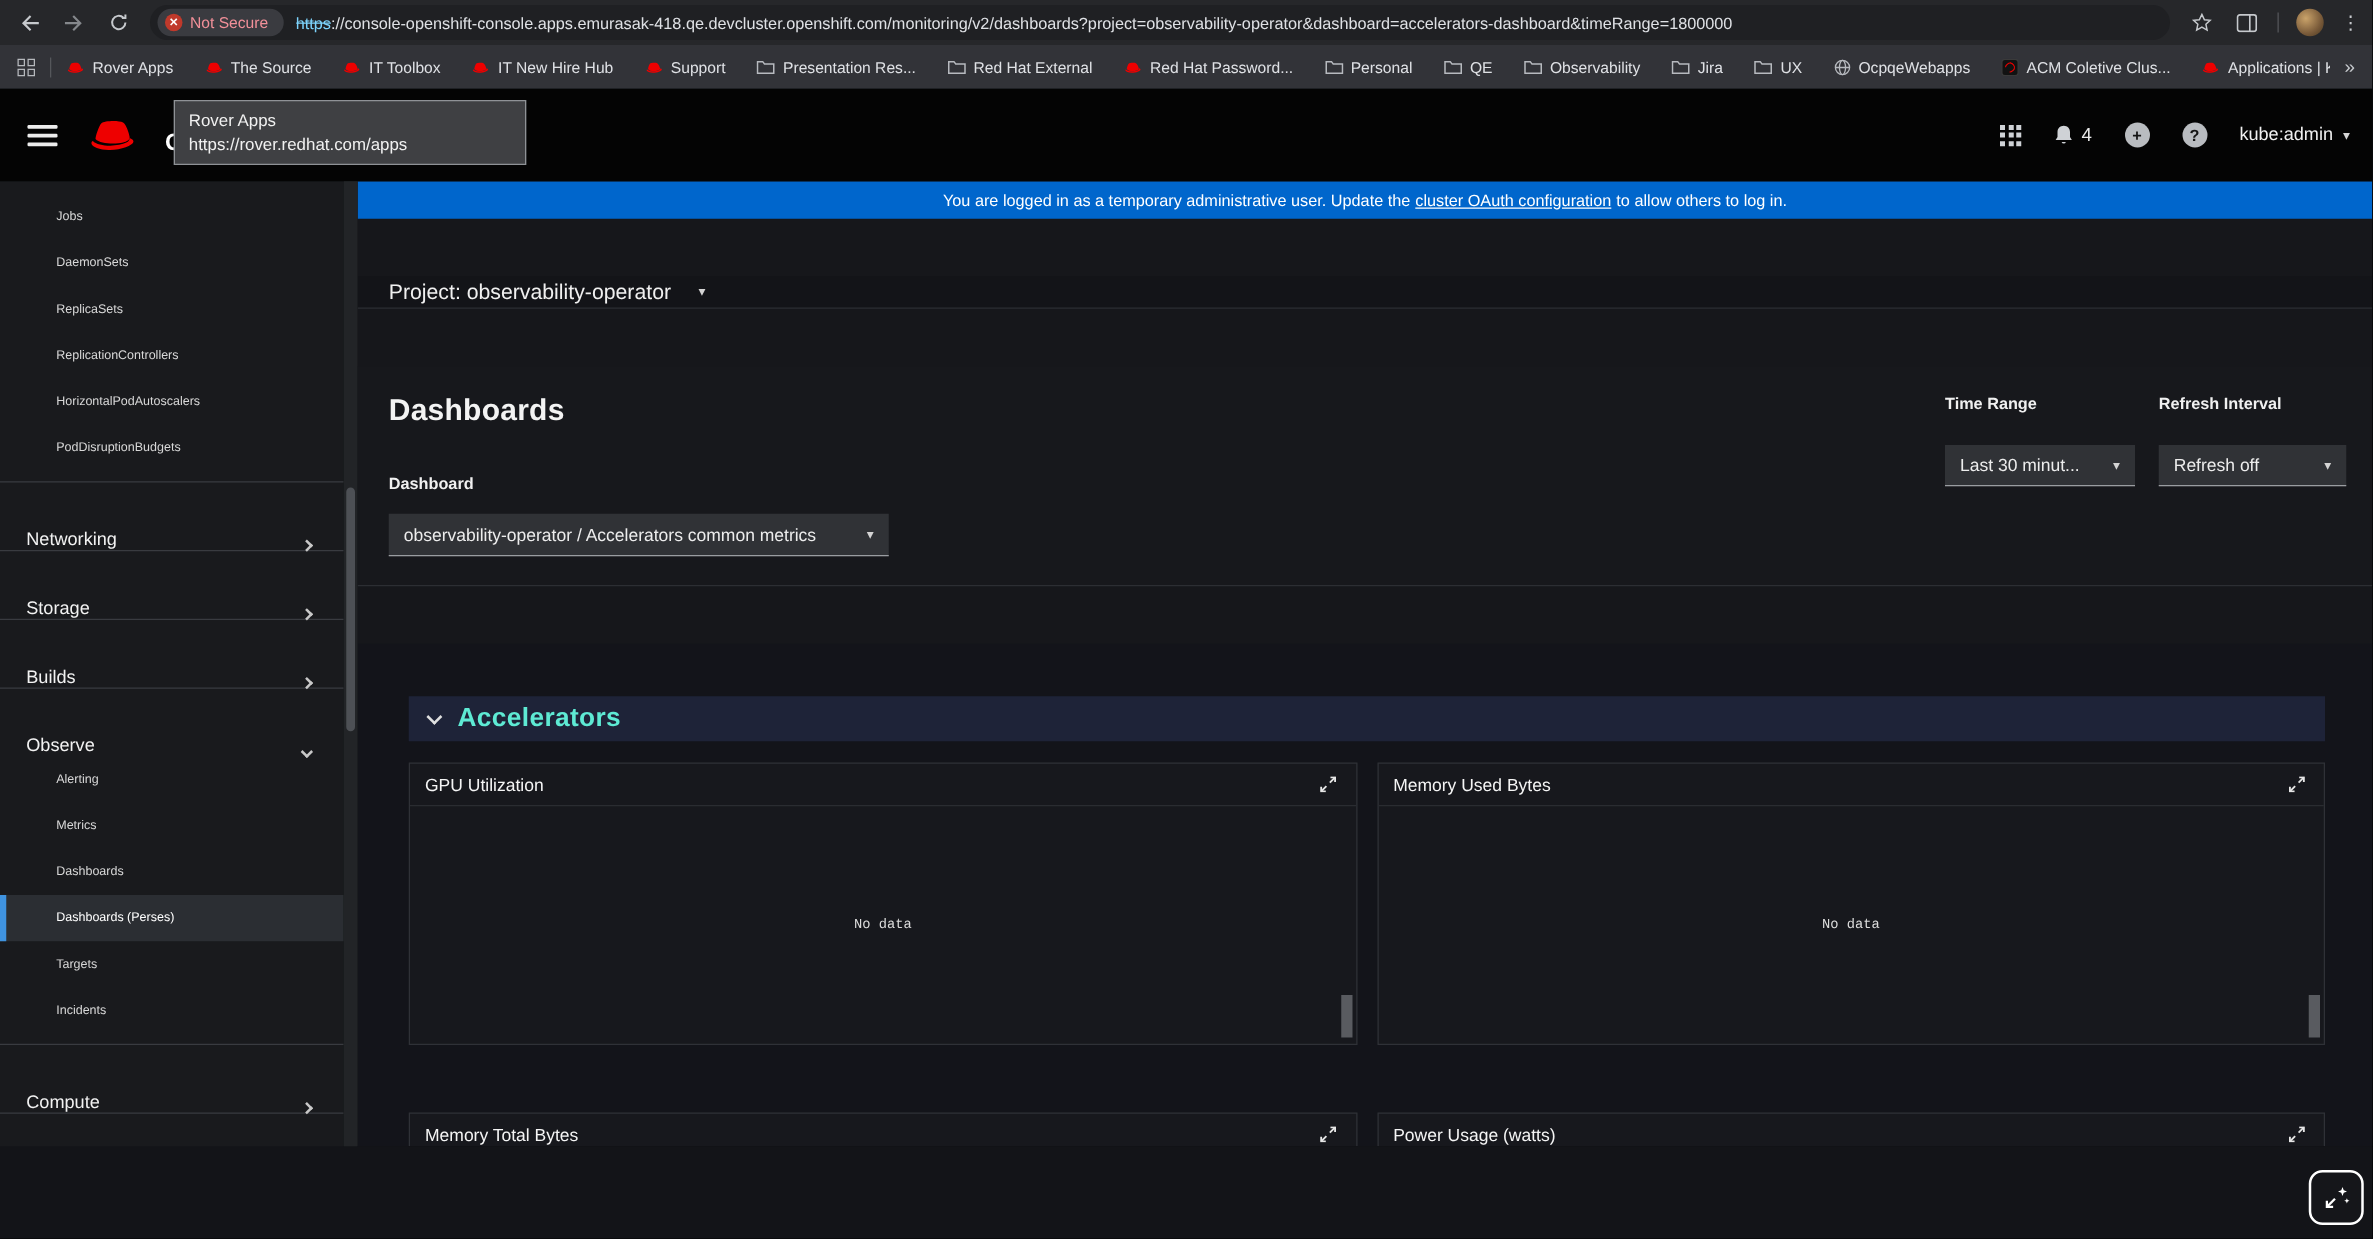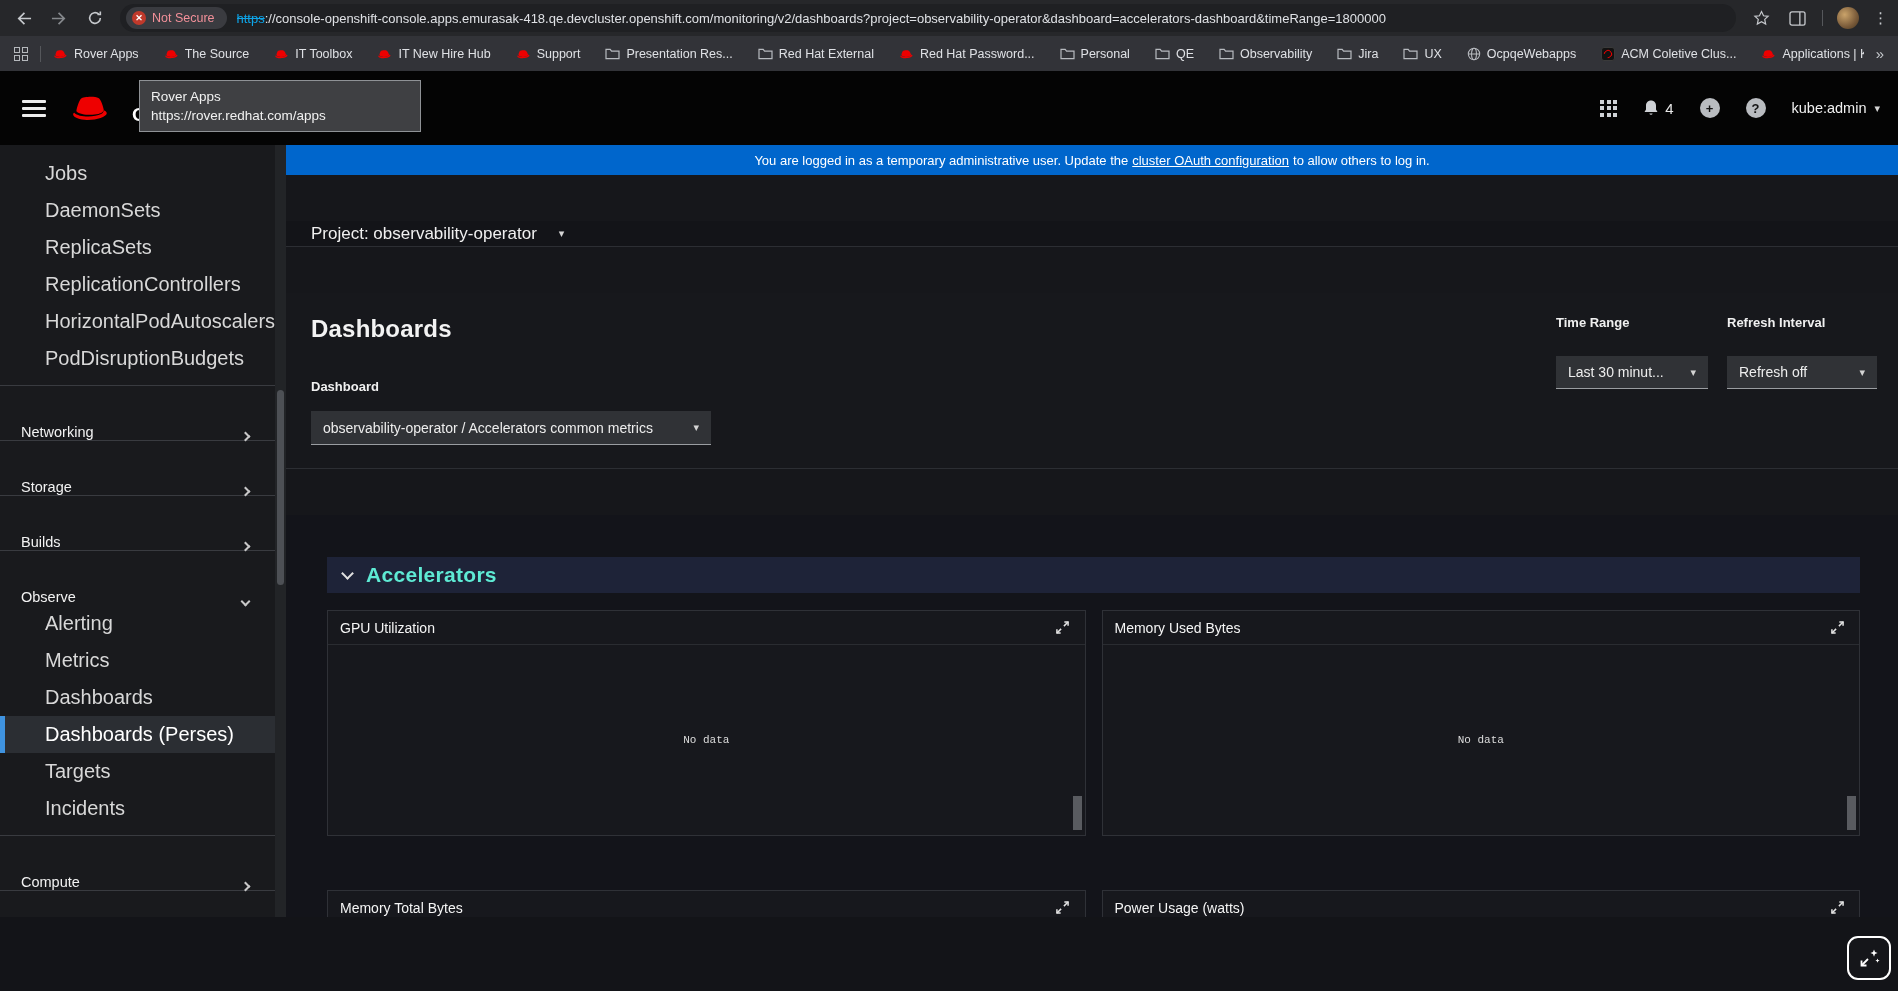--- a/index.html
+++ b/index.html
@@ -8,21 +8,21 @@
   .viewport { position:relative; width:1898px; height:991px; overflow:hidden; background:#131418; }
 
   
   .browser-topbar { height:36px; background:#26272a; display:flex; align-items:center; padding:0 10px 0 12px; gap:14px; }
   .nav-btn { width:22px; height:22px; display:flex; align-items:center; justify-content:center; flex:0 0 auto; }
   .omnibox { flex:1; height:28px; background:#1f2023; border-radius:14px; display:flex; align-items:center; padding:0 14px 0 6px; gap:10px; overflow:hidden; }
   .sec-chip { height:22px; background:#3a3b40; border-radius:11px; display:flex; align-items:center; gap:6px; padding:0 12px 0 6px; flex:0 0 auto; }
   .sec-chip .dot { width:14px; height:14px; border-radius:50%; background:#c0392b; color:#fff; font-size:9px; display:flex; align-items:center; justify-content:center; font-weight:bold; }
   .sec-chip span.txt { color:#f29099; font-size:12.5px; }
   .url-text { color:#dfe1e5; font-size:13px; white-space:nowrap; overflow:hidden; }
-  .url-text .scheme { color:#0ea5e9; text-decoration:line-through; }
+  .url-text .scheme { color:#7dd3fc; text-decoration:line-through; }
   .topbar-right { display:flex; align-items:center; gap:14px; flex:0 0 auto; }
   .vsep { width:1px; height:16px; background:#55575b; }
   .avatar { width:22px; height:22px; border-radius:50%; background:radial-gradient(circle at 35% 35%, #caa36a, #7a5b3a 60%, #46351f); }
   .dots { color:#c6c9cd; font-size:15px; letter-spacing:0; }
 
   
   .bookmarks-bar { height:35px; background:#323338; display:flex; align-items:center; padding:0 14px; gap:12px; }
   .apps-2x2 { display:grid; grid-template-columns:6px 6px; grid-template-rows:6px 6px; gap:2px; }
   .apps-2x2 i { border:1.4px solid #b6b9bd; display:block; }
   .bm-list { display:flex; align-items:center; gap:25px; overflow:hidden; flex:1; }
@@ -46,21 +46,21 @@
   .user-menu { display:flex; align-items:center; gap:8px; color:#f0f0f0; font-size:14.5px; }
   .caret { color:#d4d4d4; font-size:11px; }
 
   
   .bm-tooltip { position:absolute; left:139px; top:80px; width:282px; background:#3f4043; border:1px solid #8f9296; padding:6px 11px; z-index:50; }
   .bm-tooltip .t1, .bm-tooltip .t2 { color:#f1f1f1; font-size:13.5px; line-height:19px; white-space:nowrap; }
 
   
   .app-body { display:flex; height:772px; }
   .sidebar { width:275px; background:#191a1d; padding-top:10px; overflow:hidden; flex:0 0 auto; }
-  .nav-child { height:37px; display:flex; align-items:center; padding-left:45px; font-size:20px; color:#d8d8d8; position:relative;text-align:right; }
+  .nav-child { height:37px; display:flex; align-items:center; padding-left:45px; font-size:10px; color:#d8d8d8; position:relative;text-align:right; }
   .nav-child.selected { background:#2b2e33; border-left:5px solid #3f93e0; padding-left:40px; color:#fff; }
   .nav-section { height:55px; display:flex; align-items:flex-end; padding:0 26px 0 21px; font-size:14.5px; color:#f2f2f2; border-top:1px solid #393b40; }
   .nav-group-gap { height:8px; }
   .chev { width:7px; height:7px; border-right:2px solid #c8c8c8; border-top:2px solid #c8c8c8; margin-left:auto; flex:0 0 auto; }
   .chev.chev-right { transform:rotate(45deg); }
   .chev.chev-down  { transform:rotate(135deg); margin-top:-4px; }
   .sidebar-scroll { width:11px; background:#222427; position:relative; flex:0 0 auto; }
   .sidebar-scroll .thumb { position:absolute; left:2px; width:7px; top:245px; height:195px; background:#4d5055; border-radius:4px; }
 
   .content { flex:1; display:flex; flex-direction:column; background:#16171b; overflow:hidden;gap:46px; }

